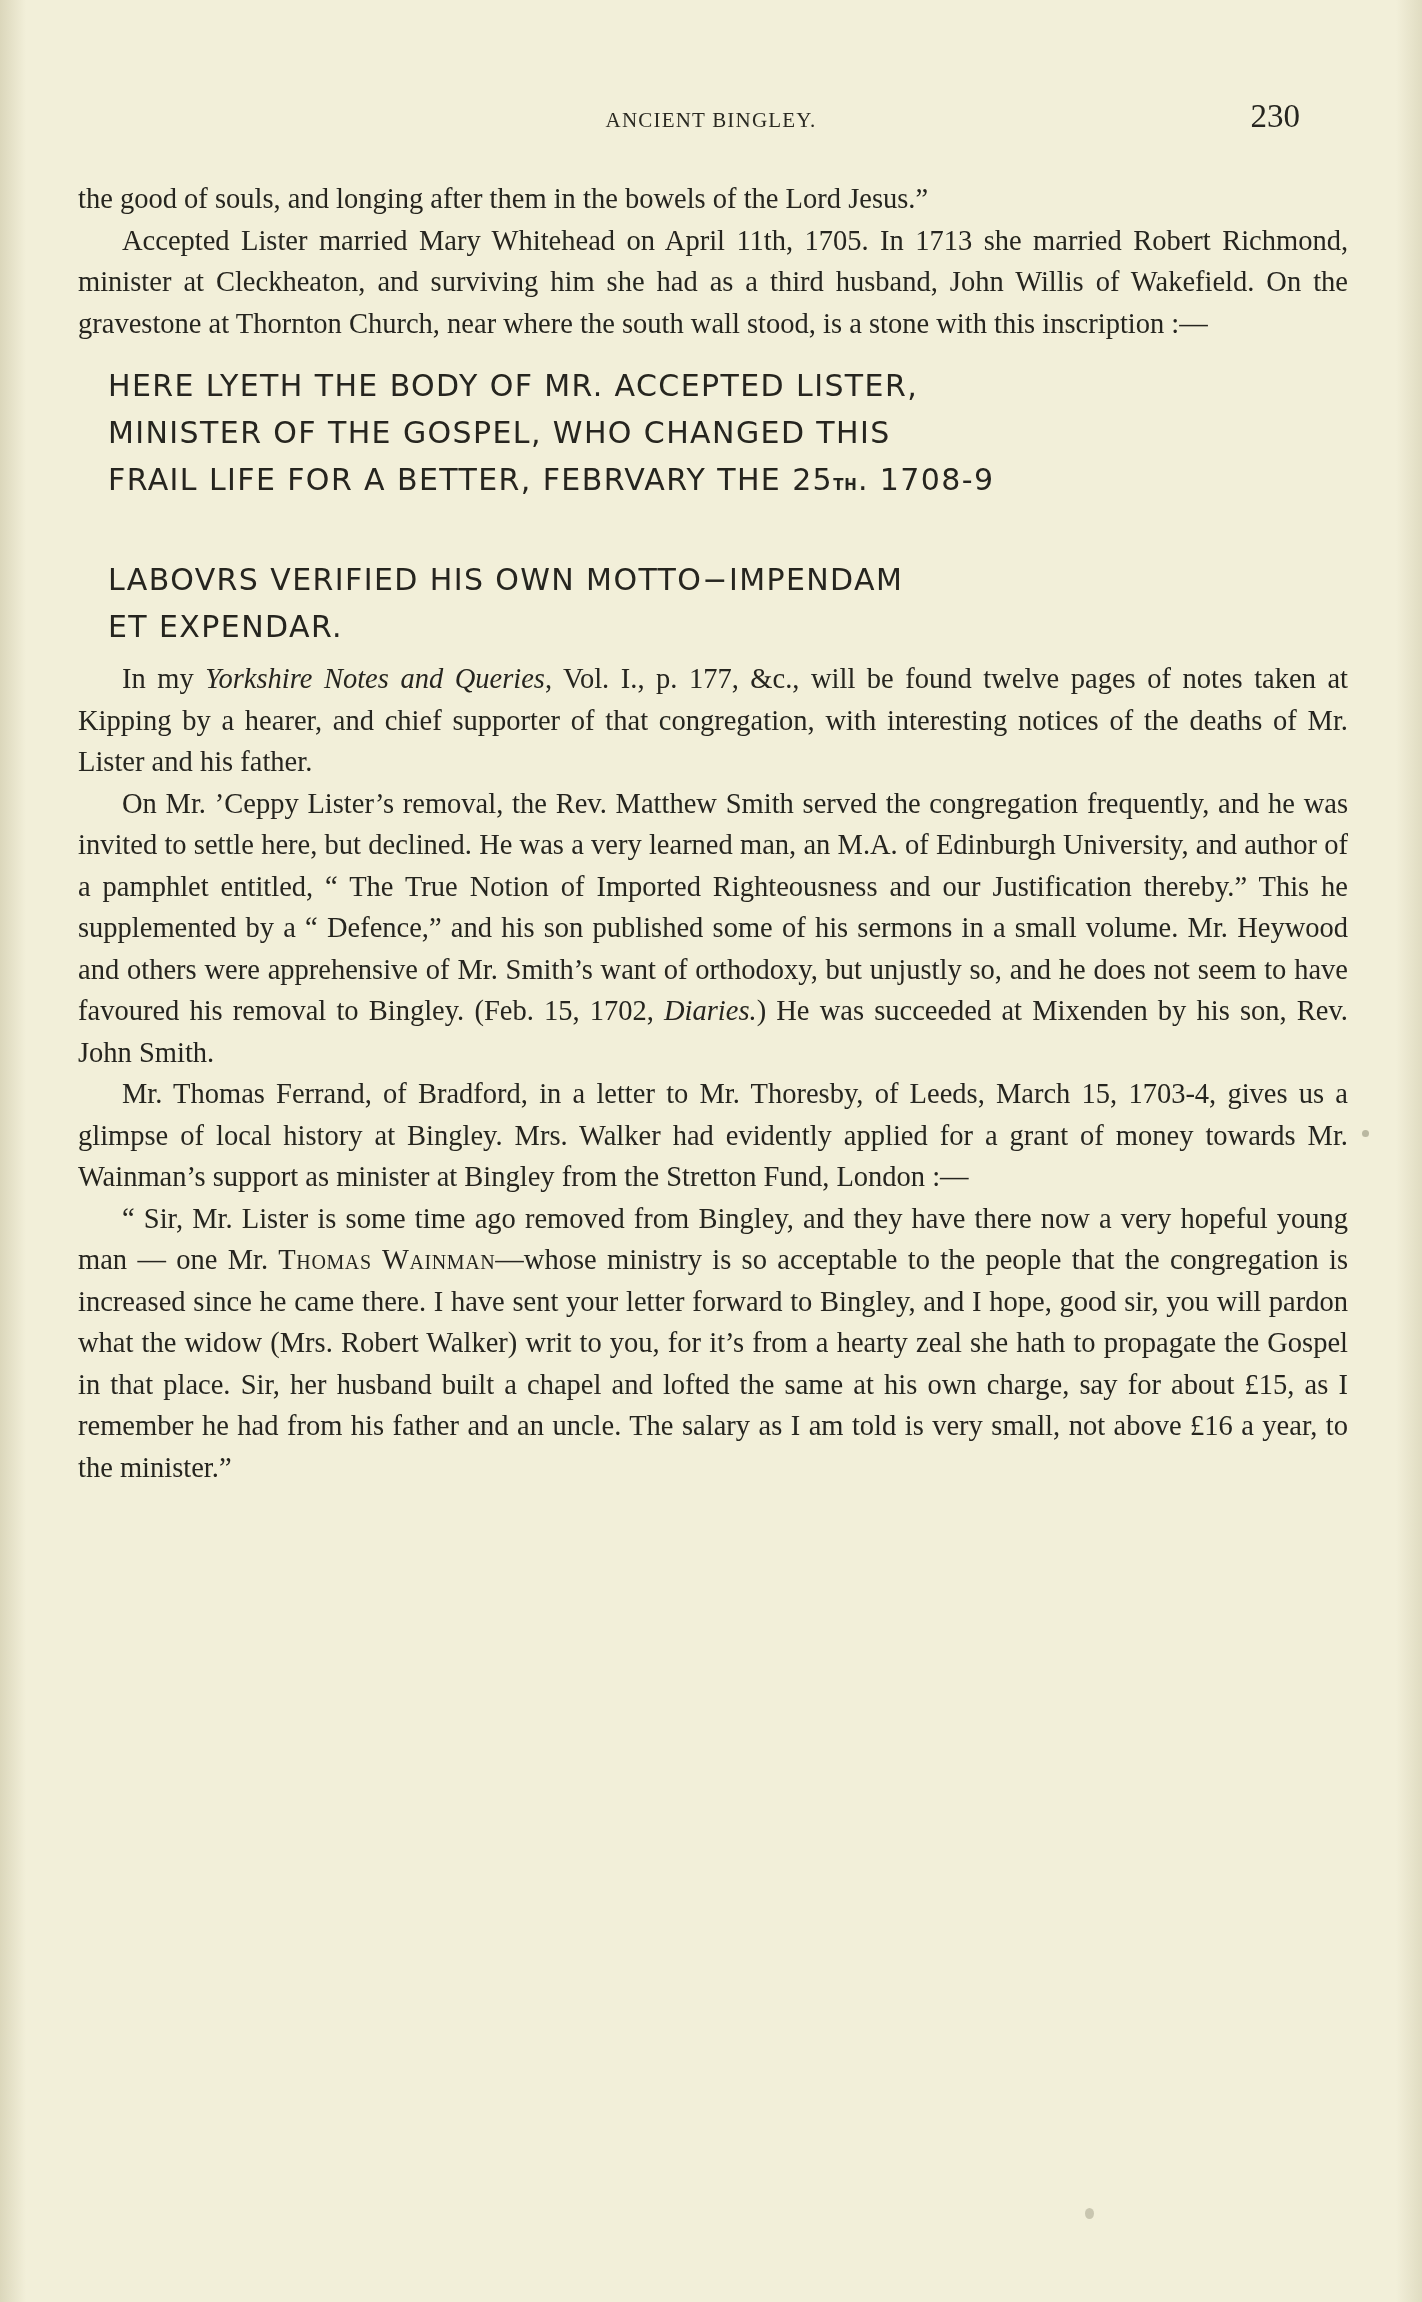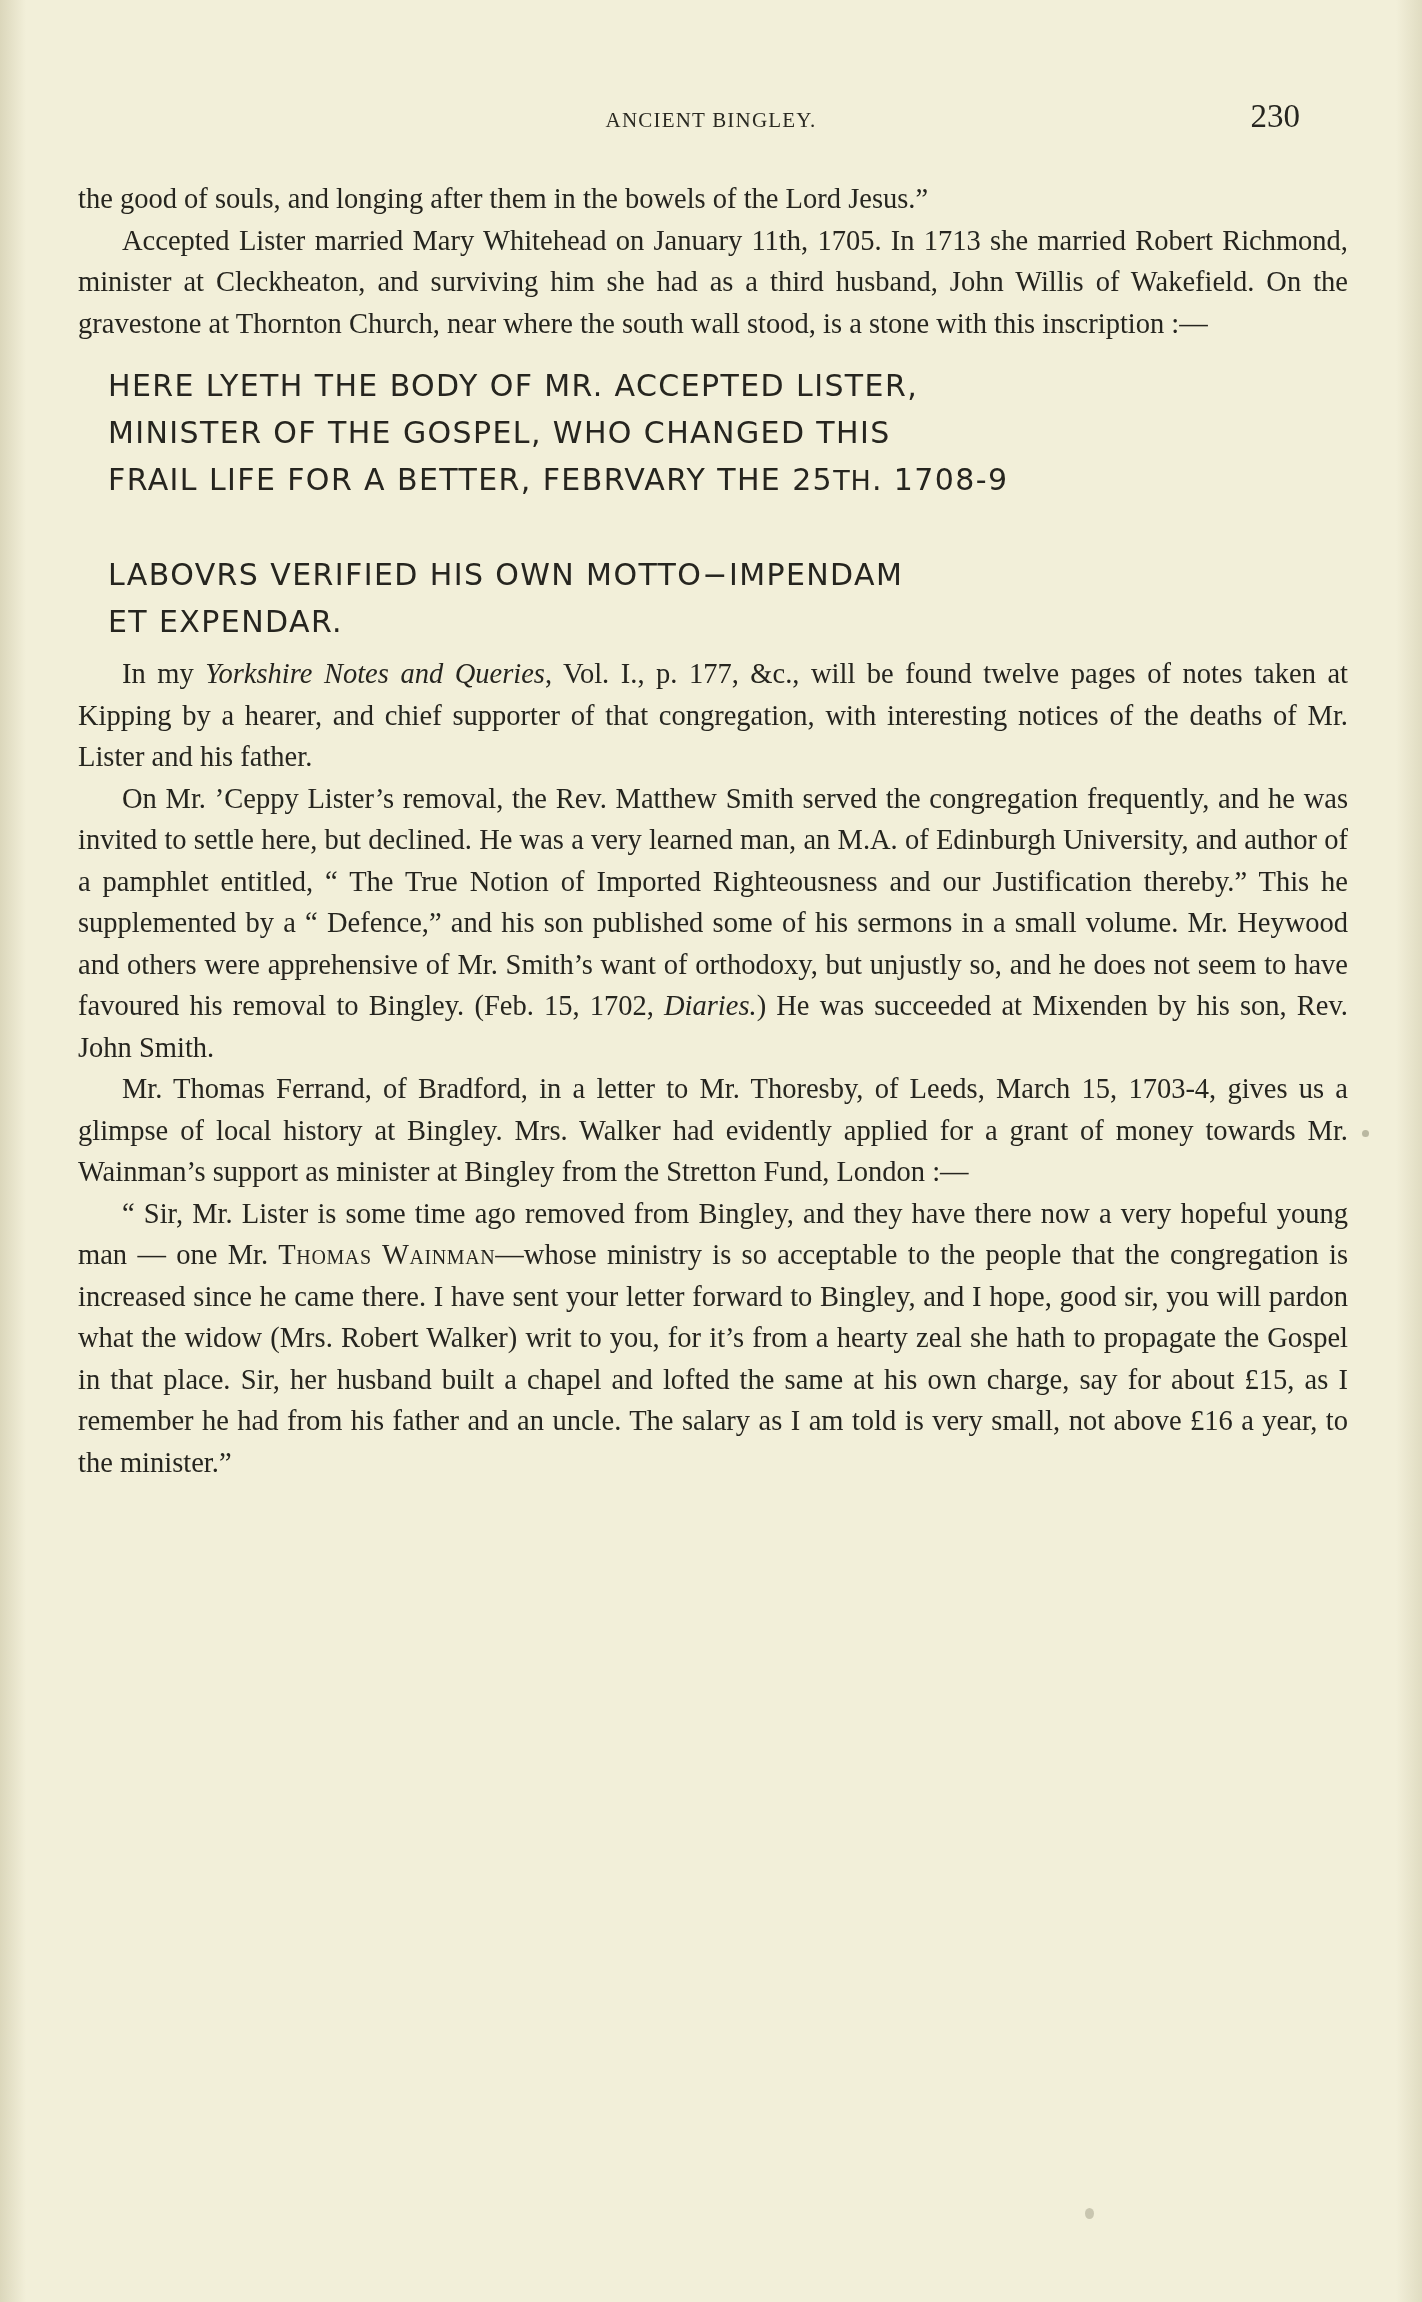--- a/index.html
+++ b/index.html
@@ -70,22 +70,23 @@
     font-size: 30px;
     line-height: 47px;
     letter-spacing: 1.4px;
     text-align: justify;
     text-indent: 0;
     padding-left: 30px;
     padding-right: 4px;
     color: #26251f;
   }
   .epitaph .sm {
-    font-size: 27px;
+    font-size: 15px;
     letter-spacing: 1px;
+    font-weight: bold;
   }
   .italic {
     font-style: italic;
     margin-top: 28px;
   }
   .smallcaps {
     font-variant: small-caps;
     letter-spacing: 0.6px;
     margin-top: 26px;
   }
@@ -122,21 +123,21 @@
 
   <div class="header">
     <div class="running-title">ANCIENT BINGLEY.</div>
     <div class="folio">230</div>
   </div>
 
   <div class="body-text">
 
     <p class="noindent">the good of souls, and longing after them in the bowels of the Lord Jesus.”</p>
 
-    <p>Accepted Lister married Mary Whitehead on January 11th, 1705. In 1713 she married Robert Richmond, minister at Cleckheaton, and surviving him she had as a third husband, John Willis of Wakefield. On the gravestone at Thornton Church, near where the south wall stood, is a stone with this inscription :—</p>
+    <p>Accepted Lister married Mary Whitehead on April 11th, 1705. In 1713 she married Robert Richmond, minister at Cleckheaton, and surviving him she had as a third husband, John Willis of Wakefield. On the gravestone at Thornton Church, near where the south wall stood, is a stone with this inscription :—</p>
 
     <div class="epitaph">
       <span>HERE LYETH THE BODY OF MR. ACCEPTED LISTER,</span><br>
       <span>MINISTER OF THE GOSPEL, WHO CHANGED THIS</span><br>
       <span>FRAIL LIFE FOR A BETTER, FEBRVARY THE 25</span><span class="sm">TH</span><span>. 1708-9</span><br>
       <br>
       <span>LABOVRS VERIFIED HIS OWN MOTTO−IMPENDAM</span><br>
       <span>ET EXPENDAR.</span>
     </div>
 

